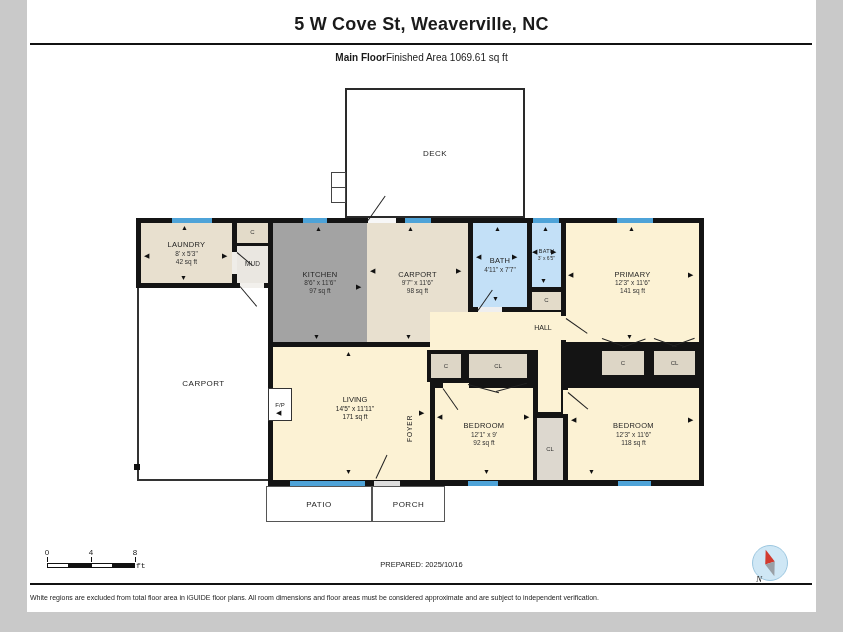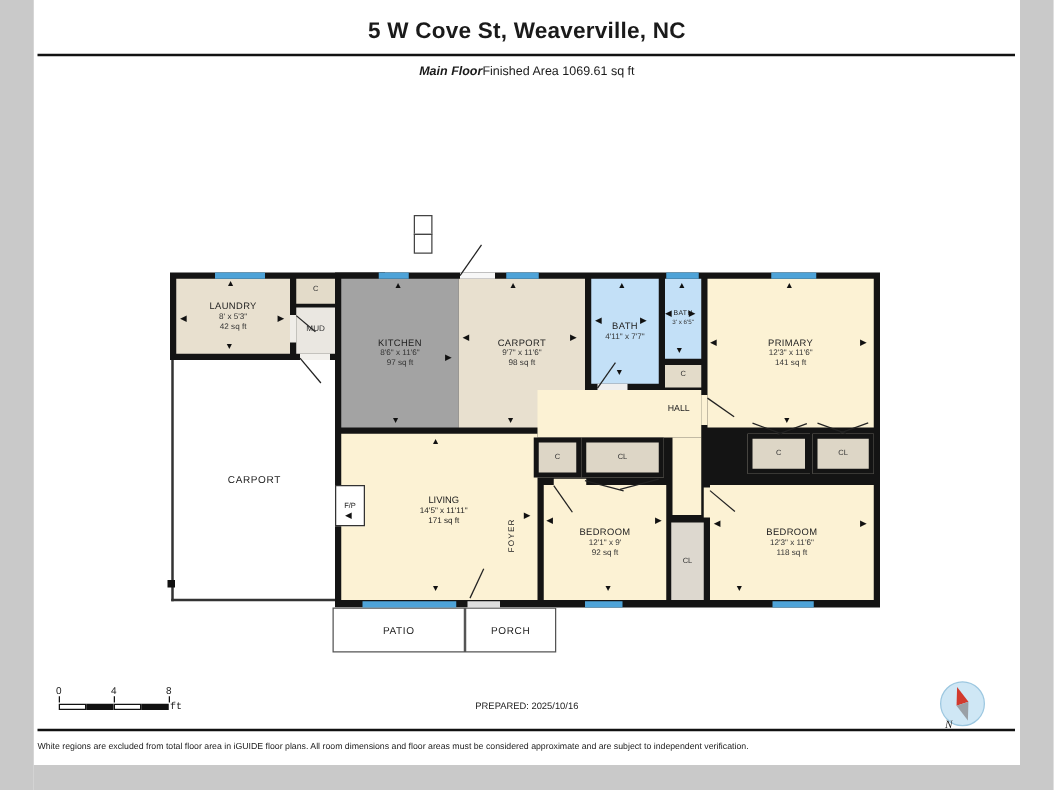--- a/index.html
+++ b/index.html
@@ -7,21 +7,21 @@
        font-family:"Liberation Sans","DejaVu Sans",sans-serif;color:#1a1a1a;}
   .abs{position:absolute;box-sizing:border-box;}
   
   #gray-left{left:0;top:0;width:27px;height:632px;background:#c9c9c9;}
   #gray-right{left:816px;top:0;width:27px;height:632px;background:#c9c9c9;}
   #gray-bottom{left:27px;top:612px;width:789px;height:20px;background:#c9c9c9;}
   
   #title{left:27px;top:14px;width:789px;text-align:center;font-size:18px;font-weight:bold;letter-spacing:.2px;}
   #rule-top{left:30px;top:43px;width:782px;height:2px;background:#111;}
   #subtitle{left:27px;top:52px;width:789px;text-align:center;font-size:10px;}
-  #subtitle .fl{font-weight:bold;font-style:italic;}
+  #subtitle .fl{font-weight:bold;}
   
   #plan{left:0;top:0;width:745px;height:632px;}
   
   #wingA{left:136px;top:218px;width:172px;height:70px;background:#141414;}
   #bodyB{left:268px;top:218px;width:436px;height:268px;background:#141414;}
   
   #deck{left:345px;top:88px;width:180px;height:130px;background:#fff;border:2px solid #2a2a2a;
         display:flex;align-items:center;justify-content:center;}
   #deck-stair1{left:331px;top:172px;width:15px;height:16px;background:#fff;border:1px solid #444;}
   #deck-stair2{left:331px;top:187px;width:15px;height:16px;background:#fff;border:1px solid #444;}
@@ -106,20 +106,23 @@
   <div id="gray-left" class="abs"></div>
   <div id="gray-right" class="abs"></div>
   <div id="gray-bottom" class="abs"></div>
 
   <div id="title" class="abs">5 W Cove St, Weaverville, NC</div>
   <div id="rule-top" class="abs"></div>
   <div id="subtitle" class="abs">
     <span class="fl">Main Floor</span><span>Finished Area 1069.61 sq ft</span>
   </div>
 
+  <div id="deck" class="abs">
+    <span class="out-label">DECK</span>
+  </div>
   <div id="deck-stair1" class="abs"></div>
   <div id="deck-stair2" class="abs"></div>
 
   <div id="wingA" class="abs"></div>
   <div id="bodyB" class="abs"></div>
 
   <div id="carport" class="abs">
     <span class="out-label">CARPORT</span>
   </div>
   <div id="carport-post" class="abs"></div>

